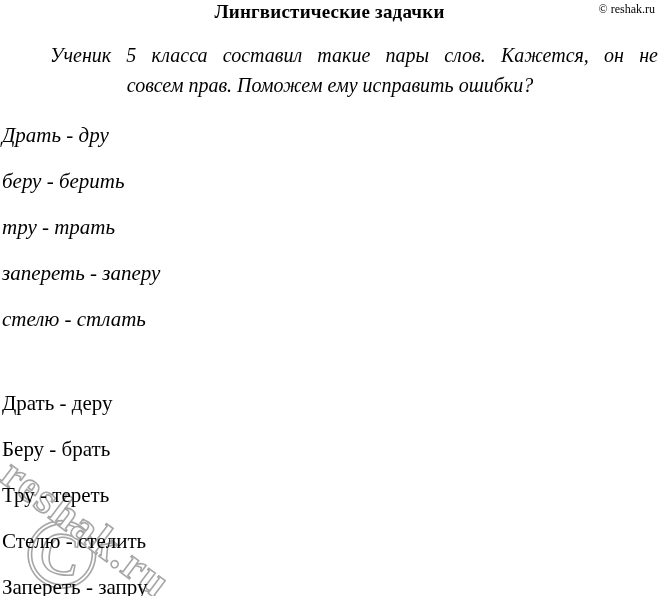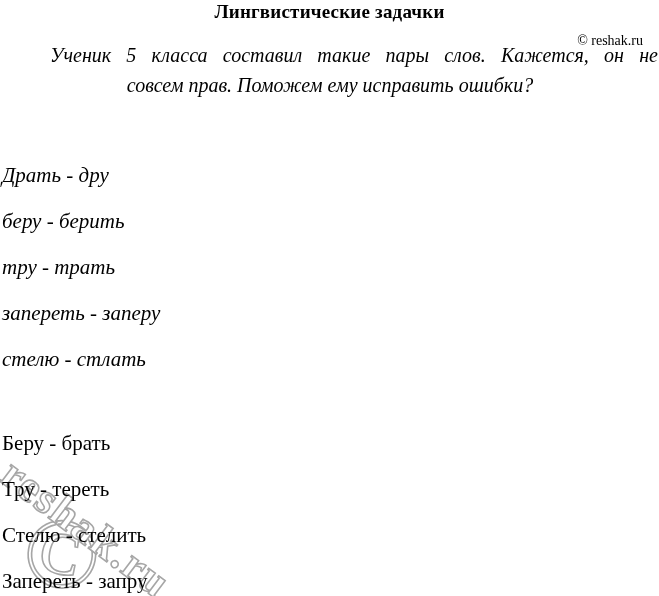--- a/index.html
+++ b/index.html
@@ -13,33 +13,33 @@
   }
 
   header { position: absolute; top: 0; left: 0; width: 659px; height: 26px; z-index: 2; }
   .page-title {
     position: absolute; top: 1px; left: 0; width: 100%;
     text-align: center;
     font-size: 19px; font-weight: bold;
     letter-spacing: 0.2px;
   }
   .copyright {
-    position: absolute; top: 2px; right: 16px;
-    font-size: 14px; font-weight: normal; margin-top: 31px;
+    position: absolute; top: 2px; right: 4px;
+    font-size: 12px; font-weight: normal;
   }
 
   .intro {
     position: absolute; top: 40px; left: 2px; right: 1px;
     font-style: italic; font-size: 20px; line-height: 30px;
     z-index: 2;
   }
   .intro .l1 { text-align: justify; text-align-last: justify; text-indent: 48px; }
   .intro .l2 { text-align: center; }
 
-  .pairs { position: absolute; left: 2px; right: 2px; z-index: 2; margin-top: 40px; }
+  .pairs { position: absolute; left: 2px; right: 2px; z-index: 2; }
   .pairs.wrong   { top: 122px; font-style: italic; }
   .pairs.correct { top: 390px; font-style: normal; }
   .pair { height: 46px; font-size: 21px; line-height: 26px; white-space: nowrap; }
 
   .watermark {
     position: absolute; inset: 0; z-index: 1;
     pointer-events: none;
   }
   .wm-text {
     position: absolute; left: 22px; top: 448px;
@@ -79,17 +79,18 @@
 
 <section class="pairs wrong">
   <p class="pair">Драть - дру</p>
   <p class="pair">беру - берить</p>
   <p class="pair">тру - трать</p>
   <p class="pair">запереть - заперу</p>
   <p class="pair">стелю - стлать</p>
 </section>
 
 <section class="pairs correct">
+  <p class="pair">Драть - деру</p>
   <p class="pair">Беру - брать</p>
   <p class="pair">Тру - тереть</p>
   <p class="pair">Стелю - стелить</p>
   <p class="pair">Запереть - запру</p>
 </section>
 
 </body></html>

